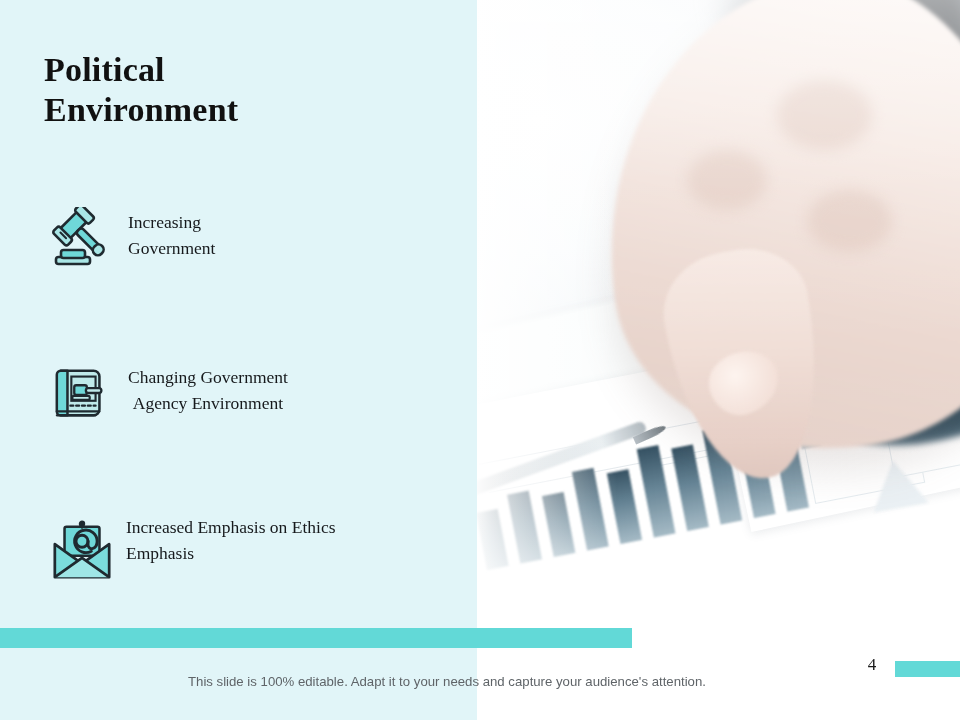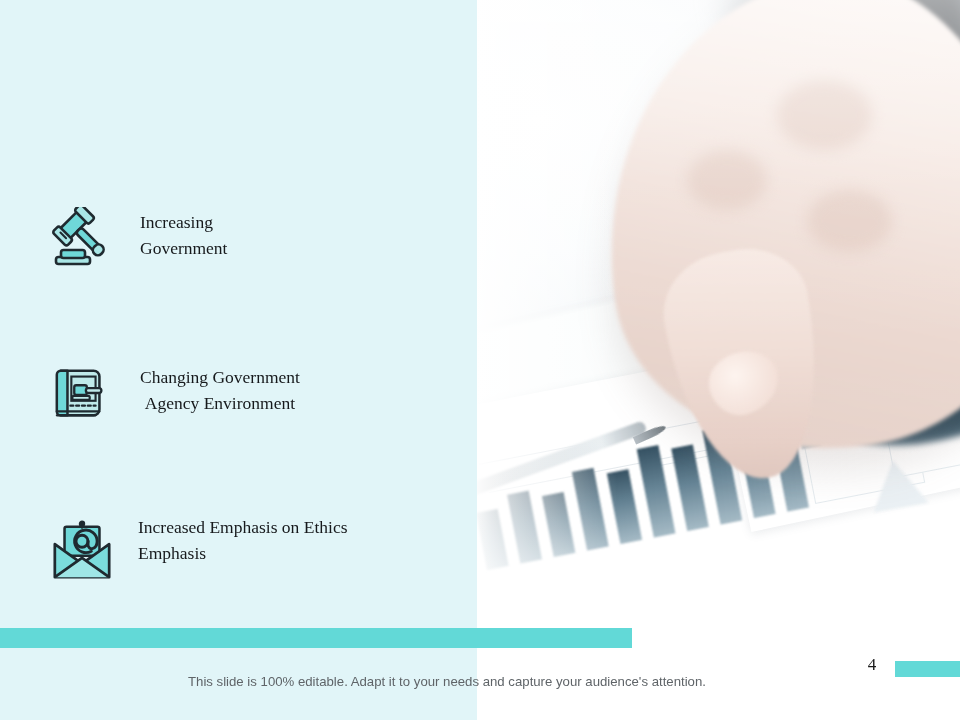--- a/index.html
+++ b/index.html
@@ -266,21 +266,20 @@
     letter-spacing: 0.2px;
   }
 
   
   .item {
     position: absolute;
     left: 44px;
     display: flex;
     align-items: flex-start;
     width: 400px;
-    gap: 12px;
   }
   .item-1 { top: 200px; }
   .item-2 { top: 355px; text-align: center; }
   .item-3 { top: 512px; }
 
   .icon-wrap {
     width: 76px;
     min-width: 76px;
     height: 78px;
     display: flex;
@@ -403,20 +402,22 @@
     <div class="knuckle" style="left:210px; top:150px; width:80px; height:60px;"></div>
     <div class="knuckle" style="left:330px; top:190px; width:85px; height:62px;"></div>
     <div class="finger"></div>
     <div class="fingernail"></div>
 
     <div class="photo-left-fade"></div>
     <div class="photo-haze"></div>
   </div>
 
   <div class="title">
+    <div>Political</div>
+    <div>Environment</div>
   </div>
 
   <div class="item item-1">
     <div class="icon-wrap">
       <svg width="64" height="64" viewBox="0 0 64 64" aria-hidden="true">
         <g transform="rotate(-45 32 28)">
           <rect x="20" y="8" width="26" height="14" rx="3" fill="#6fd8d8" stroke="#1f2a30" stroke-width="2.6"></rect>
           <rect x="13" y="5" width="9" height="20" rx="2.5" fill="#a9e6e6" stroke="#1f2a30" stroke-width="2.6"></rect>
           <rect x="44" y="5" width="9" height="20" rx="2.5" fill="#a9e6e6" stroke="#1f2a30" stroke-width="2.6"></rect>
           <rect x="29" y="22" width="8" height="28" rx="3" fill="#6fd8d8" stroke="#1f2a30" stroke-width="2.6"></rect>

